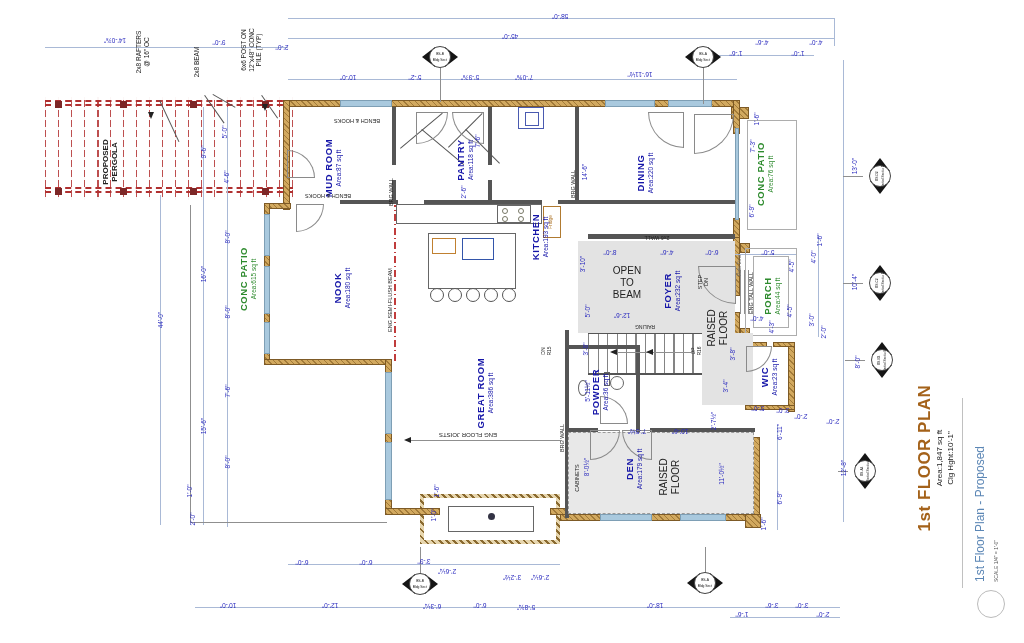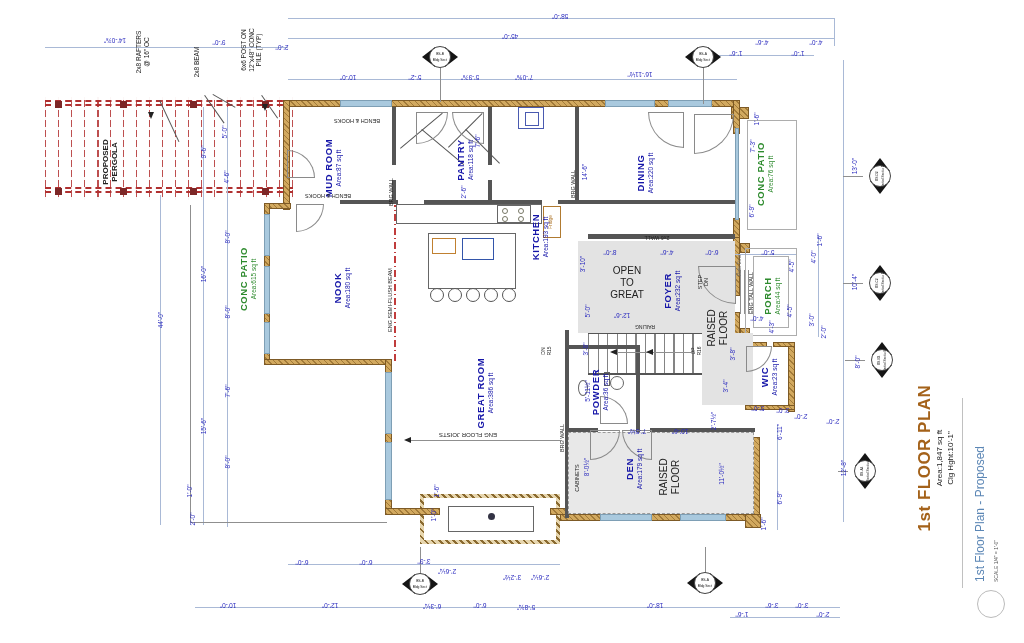--- a/index.html
+++ b/index.html
@@ -368,21 +368,21 @@
     <div class="note" style="left: 110px; top: 162px; font-size: 8px; font-weight: bold; transform: translate(-50%, -50%) rotate(-90deg);">PROPOSED
 PERGOLA</div>
     <div class="note" style="left: 143px; top: 52px; font-size: 6.5px; transform: translate(-50%, -50%) rotate(-90deg);">2x8 RAFTERS
 @ 16" OC</div>
     <div class="note" style="left: 197px; top: 62px; font-size: 6.5px; transform: translate(-50%, -50%) rotate(-90deg);">2x8 BEAM</div>
     <div class="note" style="left: 251px; top: 50px; font-size: 6.5px; transform: translate(-50%, -50%) rotate(-90deg);">6x6 POST ON
 12"x48" CONC
 PILE (TYP)</div>
     <div class="note" style="left: 627px; top: 283px; font-size: 10px; transform: translate(-50%, -50%) rotate(0deg);">OPEN
 TO
-GREAT</div>
+BEAM</div>
     <div class="note" style="left: 718px; top: 328px; font-size: 10px; transform: translate(-50%, -50%) rotate(-90deg);">RAISED
 FLOOR</div>
     <div class="note" style="left: 670px; top: 477px; font-size: 10px; transform: translate(-50%, -50%) rotate(-90deg);">RAISED
 FLOOR</div>
     <div class="note" style="left: 357px; top: 121px; font-size: 5.5px; transform: translate(-50%, -50%) rotate(180deg);">BENCH &amp; HOOKS</div>
     <div class="note" style="left: 328px; top: 196px; font-size: 5.5px; transform: translate(-50%, -50%) rotate(180deg);">BENCH &amp; HOOKS</div>
     <div class="note" style="left: 391px; top: 192px; font-size: 5.5px; transform: translate(-50%, -50%) rotate(-90deg);">BRG WALL</div>
     <div class="note" style="left: 573px; top: 184px; font-size: 5.5px; transform: translate(-50%, -50%) rotate(-90deg);">BRG WALL</div>
     <div class="note" style="left: 562px; top: 438px; font-size: 5.5px; transform: translate(-50%, -50%) rotate(-90deg);">BRG WALL</div>
     <div class="note" style="left: 657px; top: 238px; font-size: 5.5px; transform: translate(-50%, -50%) rotate(180deg);">2x6 WALL</div>

